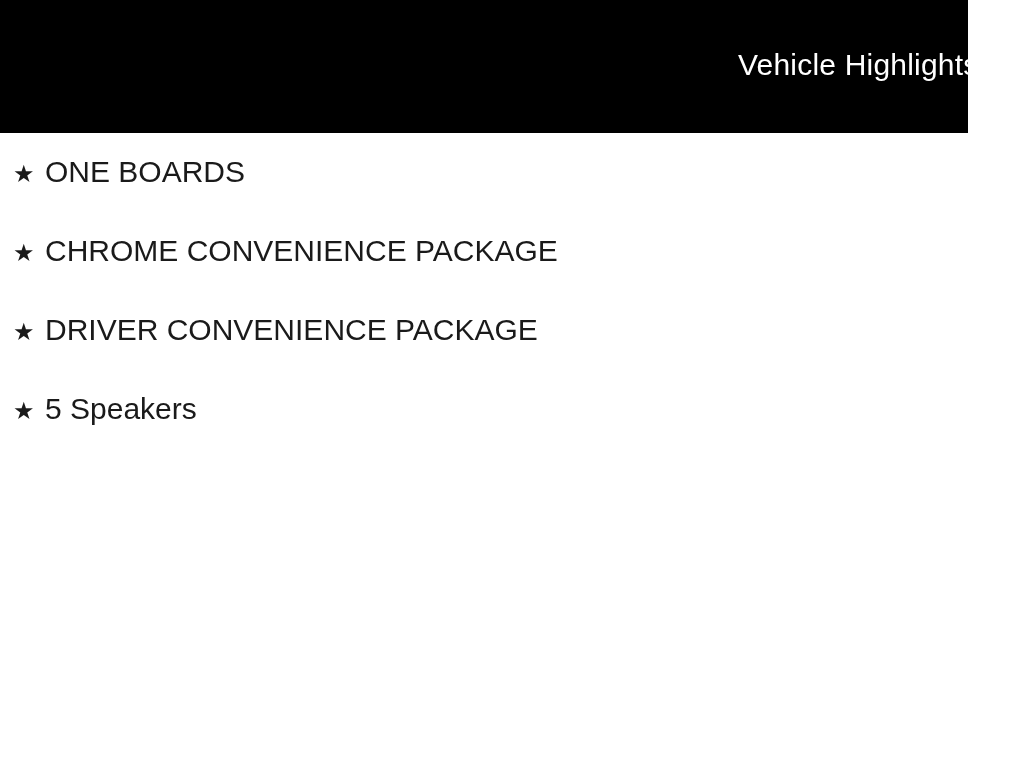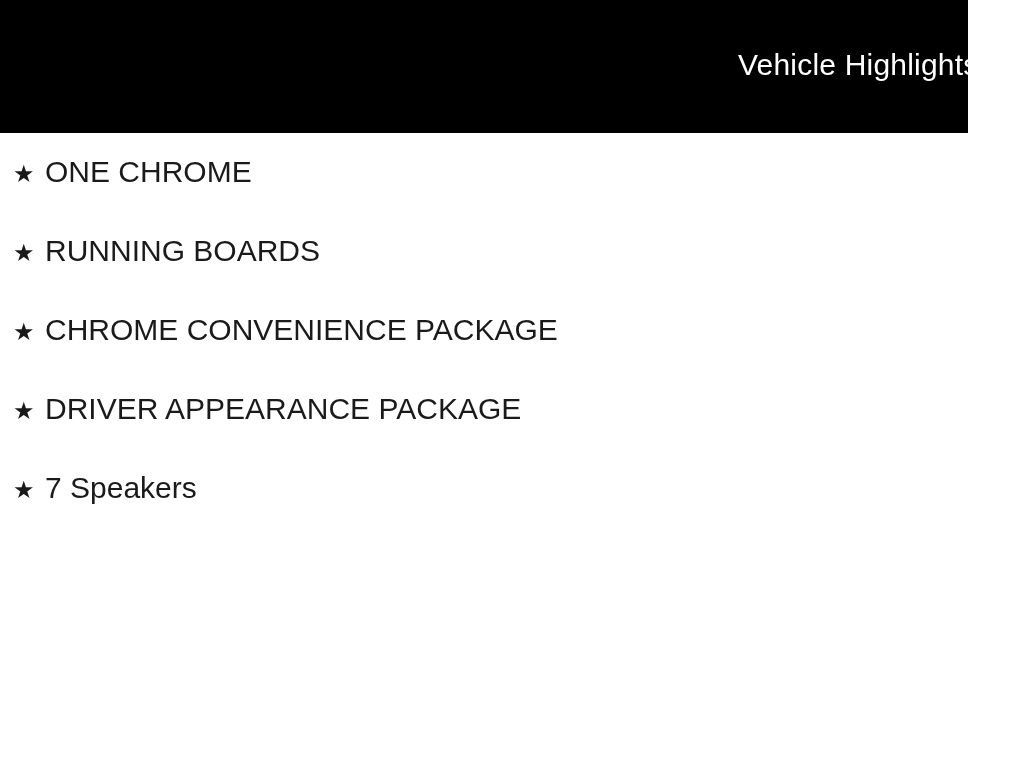--- a/index.html
+++ b/index.html
@@ -56,19 +56,18 @@
   }
 </style>
 </head>
 <body>
 
 <div class="page">
   <header class="header">
     <span class="title">Vehicle Highlights</span>
   </header>
   <ul class="hl-list">
-      <li class="hl-item"><span class="star">★</span><span class="hl-label">ONE CHROME</span></li>
-      <li class="hl-item"><span class="star">★</span><span class="hl-label">RUNNING BOARDS</span></li>
+      <li class="hl-item"><span class="star">★</span><span class="hl-label">ONE BOARDS</span></li>
       <li class="hl-item"><span class="star">★</span><span class="hl-label">CHROME CONVENIENCE PACKAGE</span></li>
-      <li class="hl-item"><span class="star">★</span><span class="hl-label">DRIVER APPEARANCE PACKAGE</span></li>
-      <li class="hl-item"><span class="star">★</span><span class="hl-label">7 Speakers</span></li>
+      <li class="hl-item"><span class="star">★</span><span class="hl-label">DRIVER CONVENIENCE PACKAGE</span></li>
+      <li class="hl-item"><span class="star">★</span><span class="hl-label">5 Speakers</span></li>
     </ul>
 </div>
 
 </body></html>

